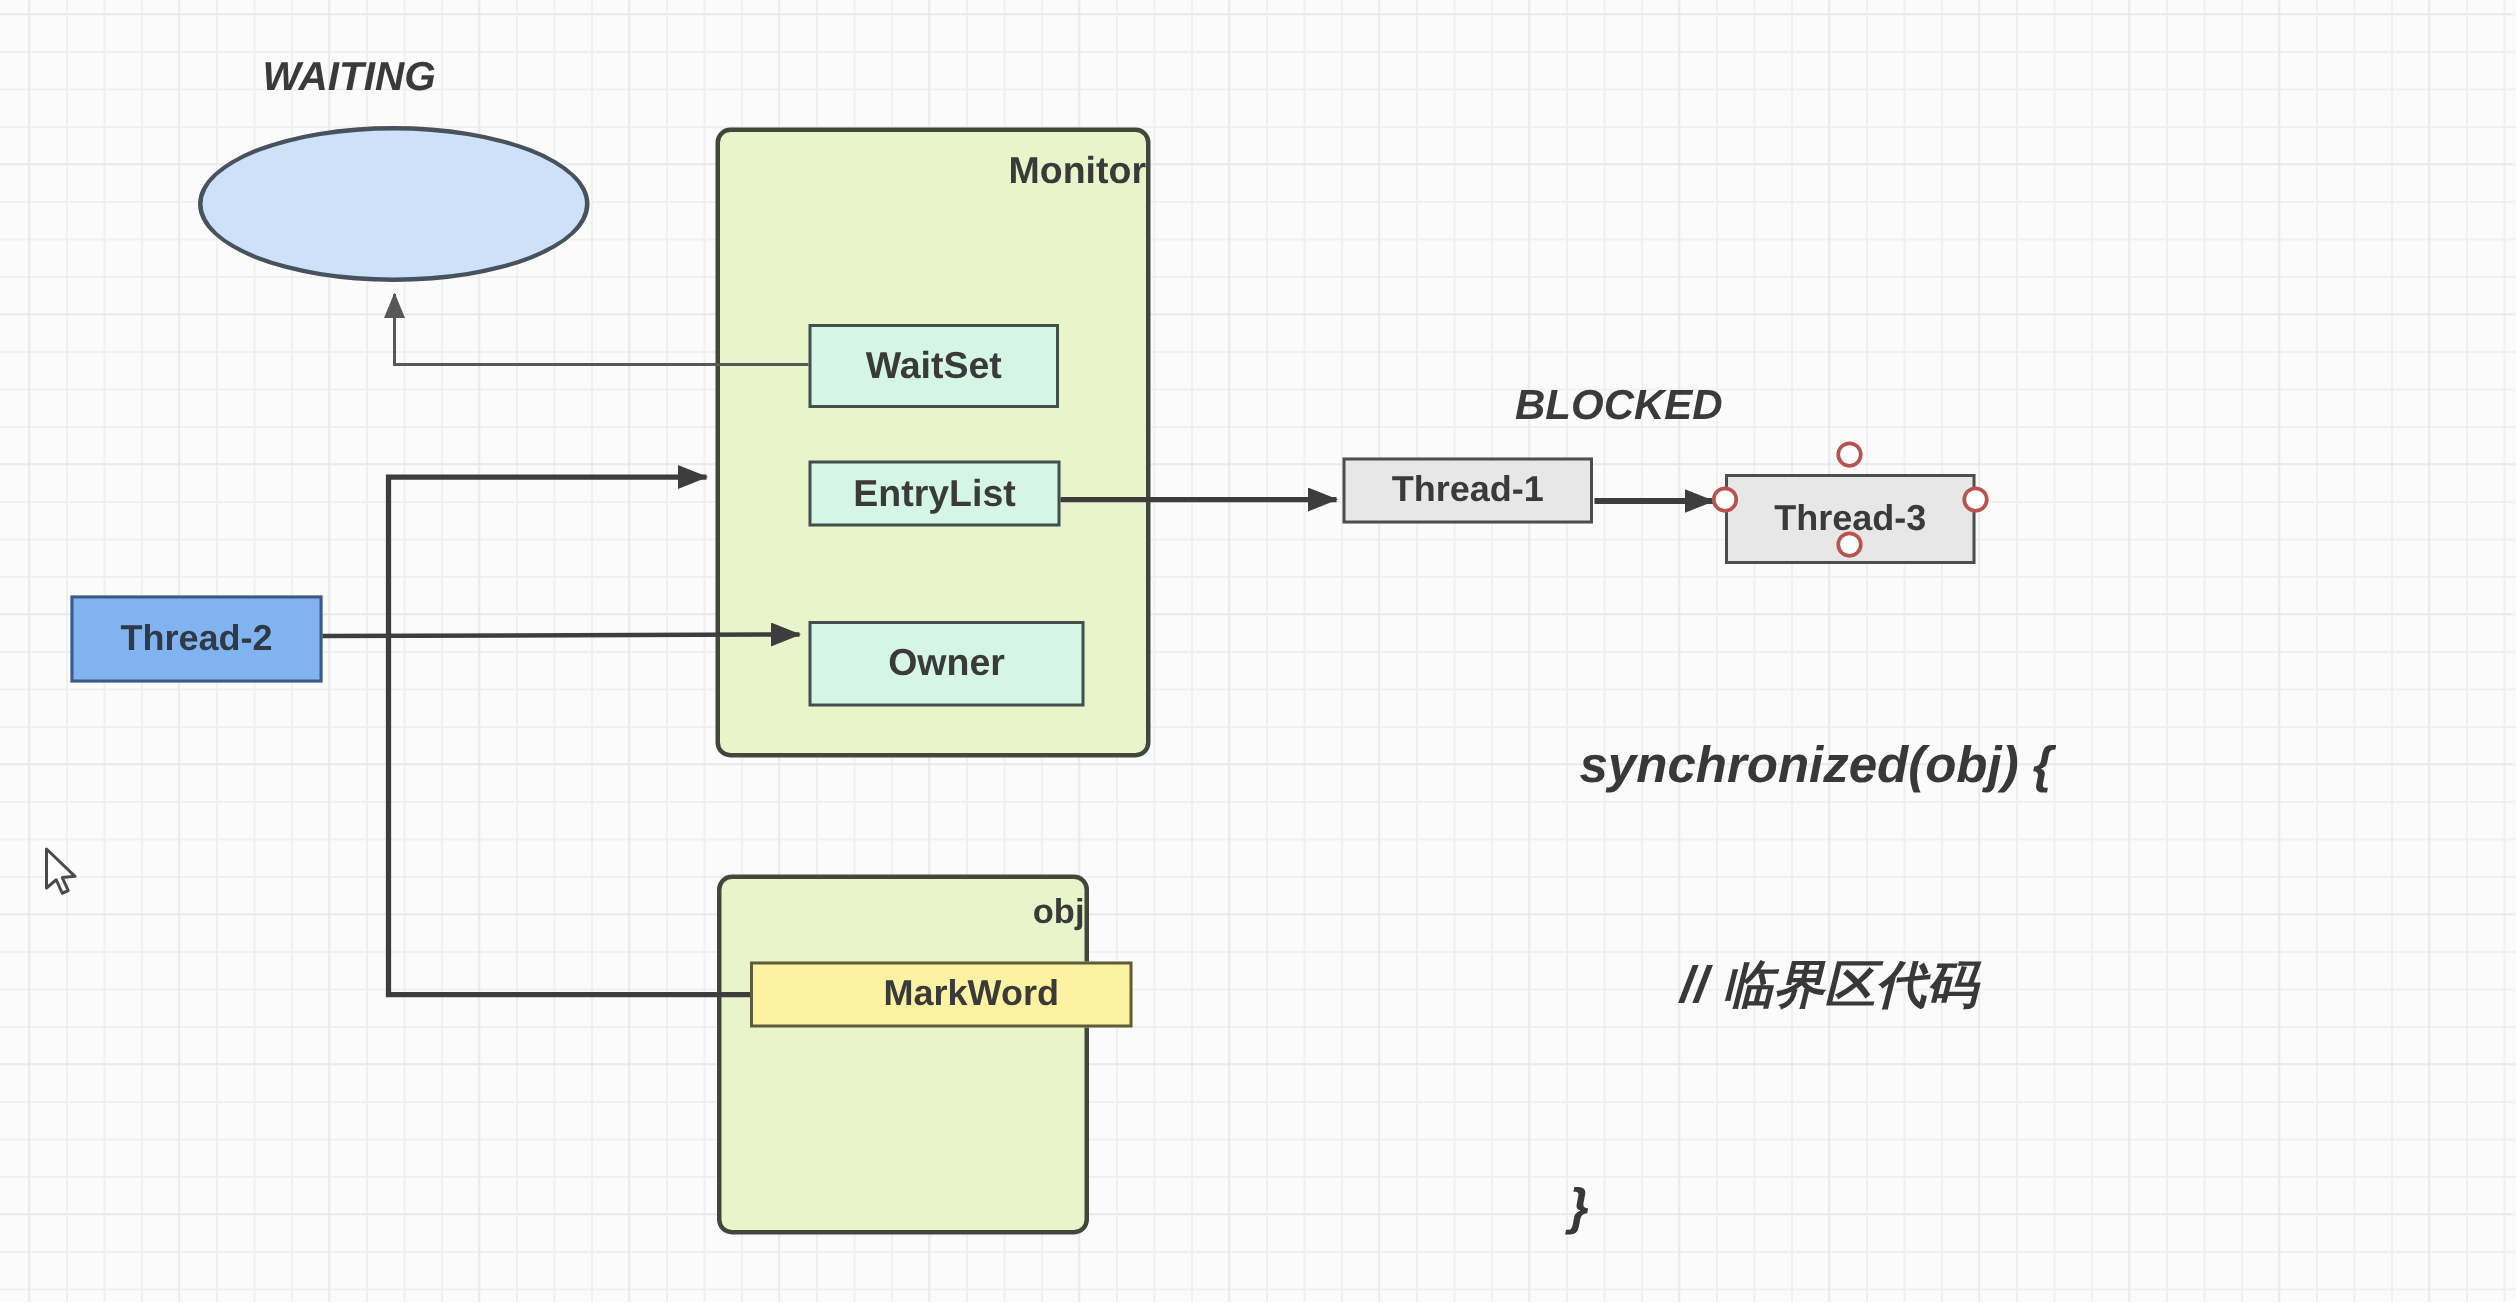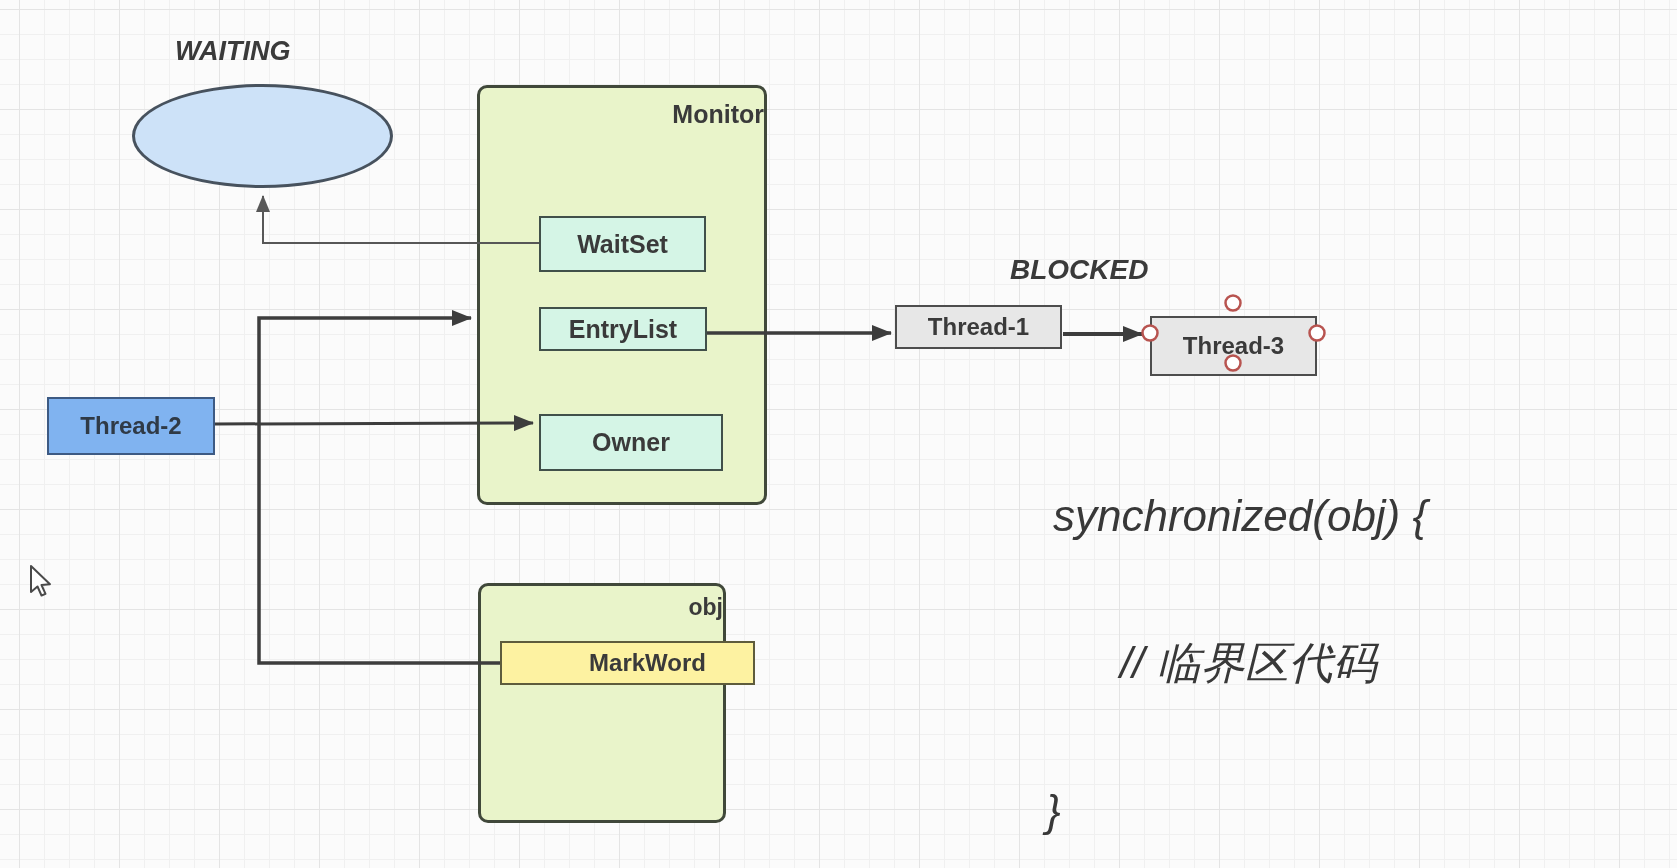--- a/index.html
+++ b/index.html
@@ -28,22 +28,22 @@
   }
   .shape{position:absolute;display:flex;align-items:center;justify-content:center;
          font-weight:bold;color:var(--text);}
   .container-box{border:3px solid var(--green-border);background:var(--green-fill);
          border-radius:10px;flex-direction:column;justify-content:flex-start;align-items:flex-end;}
   .container-title{font-size:25px;font-weight:bold;color:var(--text);}
   .inner-box{border:2px solid var(--mint-border);background:var(--mint-fill);font-size:25px;}
   .thread-box{border:2px solid var(--gray-border);background:var(--gray-fill);font-size:24px;}
   .free-label{position:absolute;font-weight:bold;font-style:italic;color:var(--text);
          white-space:nowrap;}
-  .code-text{position:absolute;font-weight:normal;font-style:italic;color:#383838;
-         font-size:44px;white-space:nowrap;}
+  .code-text{position:absolute;font-weight:bold;font-style:italic;color:#383838;
+         font-size:34px;white-space:nowrap;}
   #edges,#cursor-layer{position:absolute;left:0;top:0;width:1677px;height:868px;}
   #edges{z-index:10;pointer-events:none;}
   #cursor-layer{z-index:30;pointer-events:none;}
   .edge{fill:none;stroke:var(--edge);}
   .edge-thin{fill:none;stroke:var(--edge-thin);}
   marker path.head{fill:var(--edge);}
   marker path.head-thin{fill:var(--edge-thin);}
   .handle{fill:#ffffff;stroke:var(--handle);stroke-width:2.5;}
 </style>
 </head>

